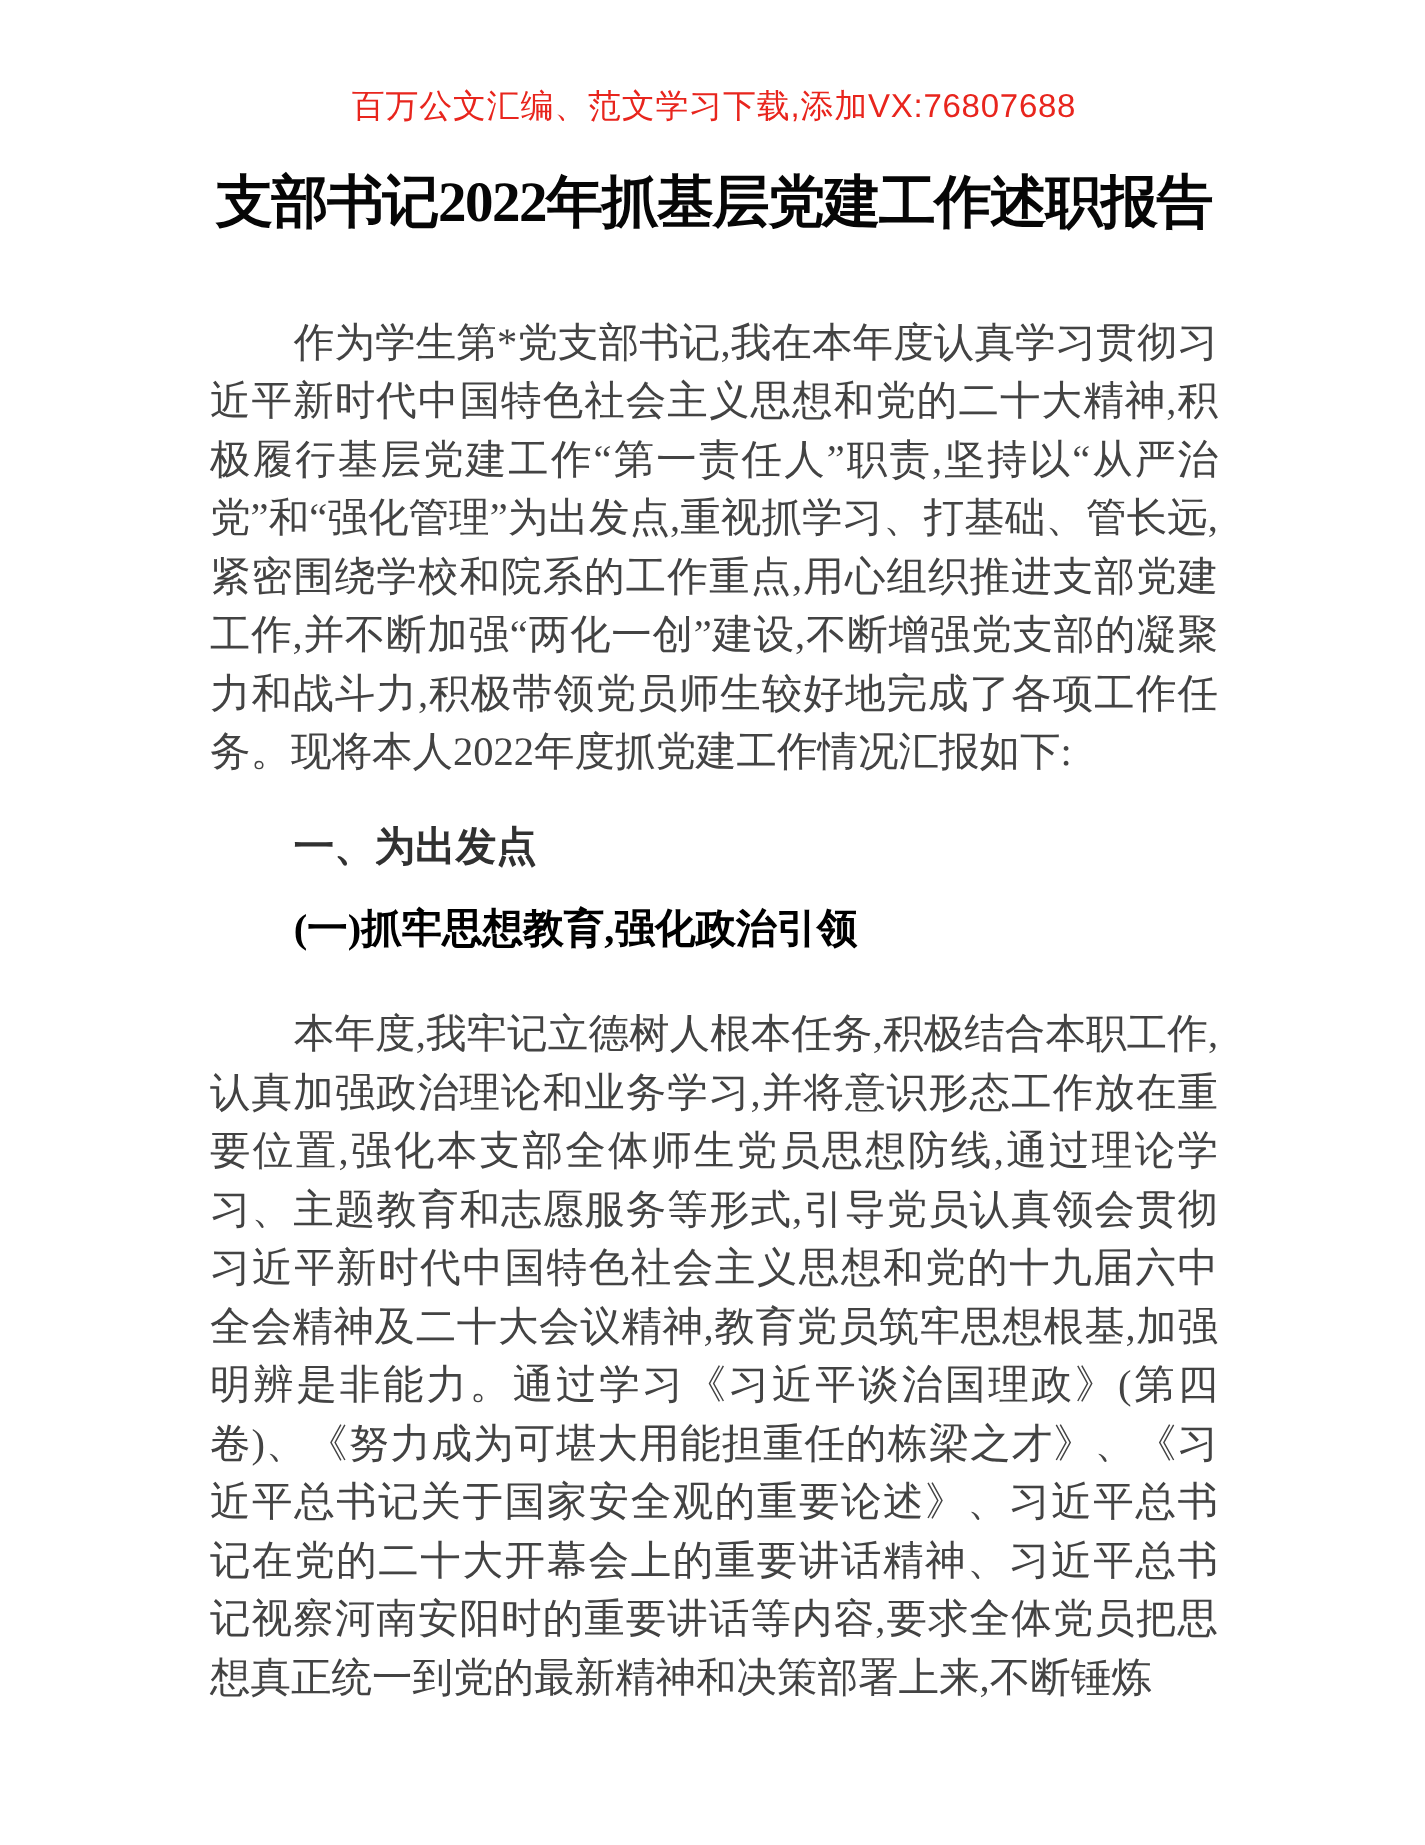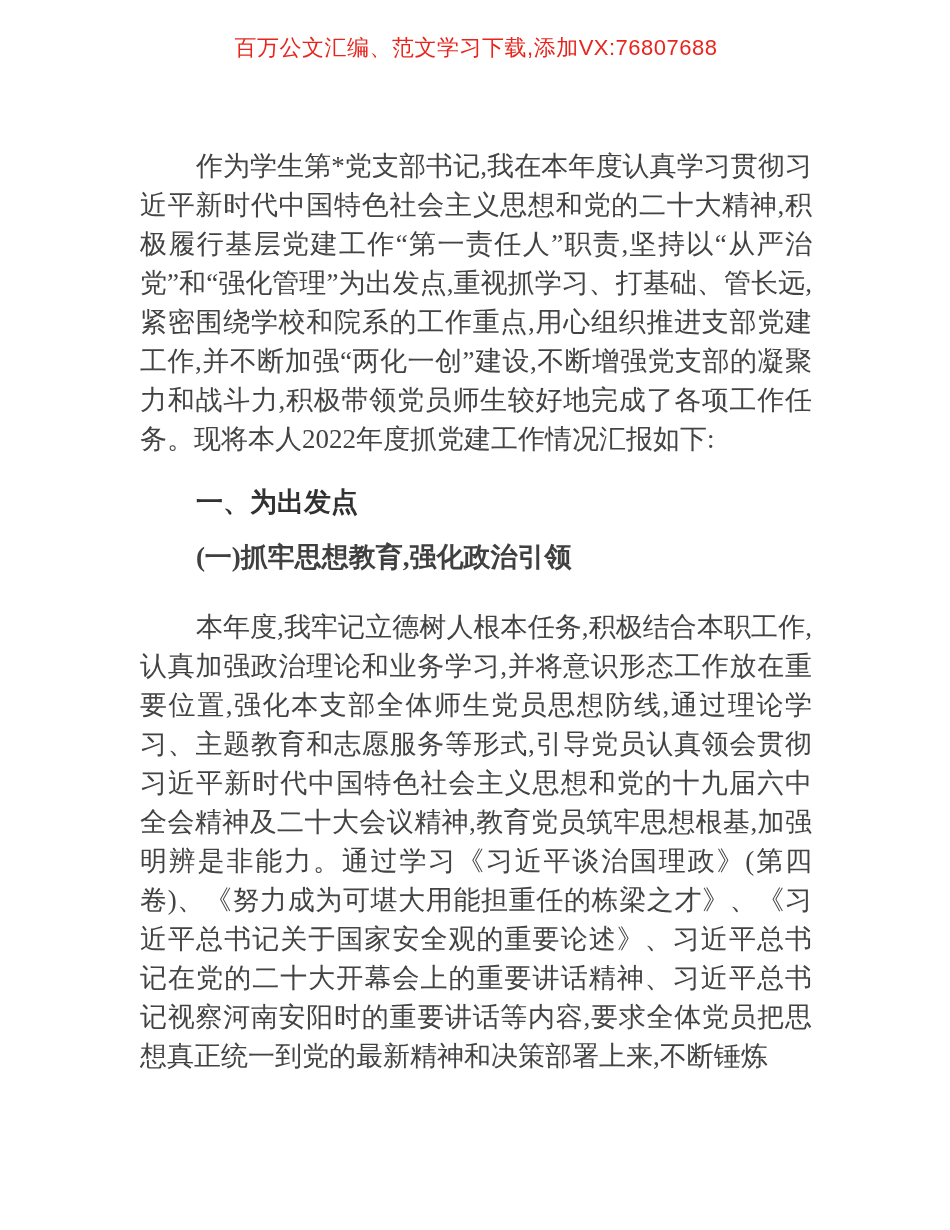--- a/index.html
+++ b/index.html
@@ -14,21 +14,21 @@
     font-family: "Liberation Serif", "DejaVu Serif", serif;
   }
   .page {
     box-sizing: border-box;
     width: 950px;
     height: 1230px;
     padding: 0 138px 0 140px;
     background: #ffffff;
   }
   .notice {
-    padding-top: 32px;
+    padding-top: 55px;
     text-align: center;
     font-family: "Liberation Sans", "DejaVu Sans", sans-serif;
     font-size: 22px;
     line-height: 32px;
     color: #e8251d;
     font-weight: 400;
     letter-spacing: 0.5px;
   }
   .doc-title {
     margin-top: 22px;
@@ -41,46 +41,47 @@
   }
   .body-para {
     margin: 0;
     font-size: 27px;
     line-height: 39px;
     color: #434343;
     text-align: justify;
     text-indent: 2.07em;
     word-break: break-all;
   }
-  .para-1 { margin-top: 83px; }
+  .para-1 { margin-top: 48px; }
   .para-2 { margin-top: 30px; }
   .heading-1 {
     margin: 22px 0 0 0;
     font-size: 27px;
     line-height: 42px;
     font-weight: bold;
     color: #313131;
     text-indent: 2.07em;
   }
   .heading-2 {
     margin: 13px 0 0 0;
     font-size: 27px;
     line-height: 42px;
     font-weight: bold;
-    color: #404040;
+    color: #000000;
     text-indent: 2.07em;
   }
 </style>
 </head>
 <body>
 
 <div class="page">
 
   <div class="notice">百万公文汇编、范文学习下载,添加VX:76807688</div>
 
+  <div class="doc-title">支部书记2022年抓基层党建工作述职报告</div>
 
   <p class="body-para para-1">作为学生第*党支部书记,我在本年度认真学习贯彻习近平新时代中国特色社会主义思想和党的二十大精神,积极履行基层党建工作“第一责任人”职责,坚持以“从严治党”和“强化管理”为出发点,重视抓学习、打基础、管长远,紧密围绕学校和院系的工作重点,用心组织推进支部党建工作,并不断加强“两化一创”建设,不断增强党支部的凝聚力和战斗力,积极带领党员师生较好地完成了各项工作任务。现将本人2022年度抓党建工作情况汇报如下:</p>
 
   <h2 class="heading-1">一、为出发点</h2>
 
   <h3 class="heading-2">(一)抓牢思想教育,强化政治引领</h3>
 
   <p class="body-para para-2">本年度,我牢记立德树人根本任务,积极结合本职工作,认真加强政治理论和业务学习,并将意识形态工作放在重要位置,强化本支部全体师生党员思想防线,通过理论学习、主题教育和志愿服务等形式,引导党员认真领会贯彻习近平新时代中国特色社会主义思想和党的十九届六中全会精神及二十大会议精神,教育党员筑牢思想根基,加强明辨是非能力。通过学习《习近平谈治国理政》(第四卷)、《努力成为可堪大用能担重任的栋梁之才》、《习近平总书记关于国家安全观的重要论述》、习近平总书记在党的二十大开幕会上的重要讲话精神、习近平总书记视察河南安阳时的重要讲话等内容,要求全体党员把思想真正统一到党的最新精神和决策部署上来,不断锤炼</p>
 
 </div>

